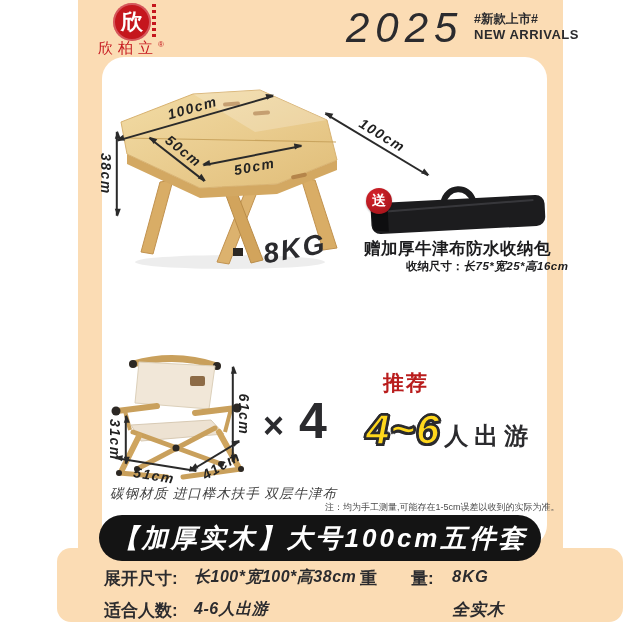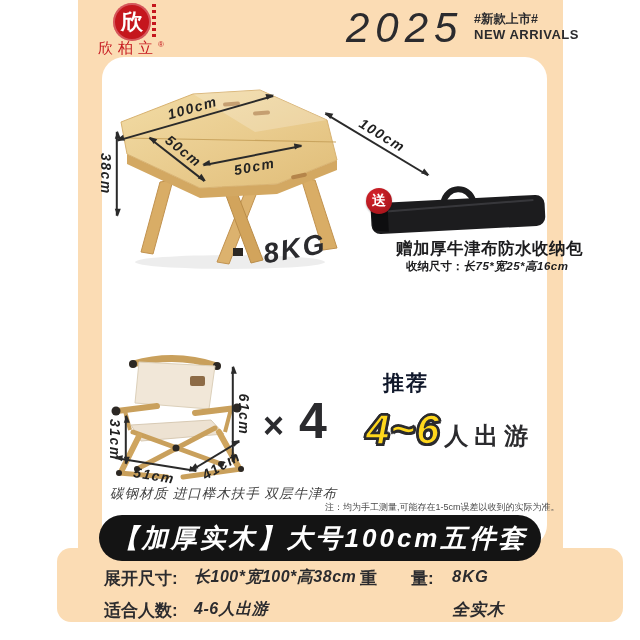--- a/index.html
+++ b/index.html
@@ -39,31 +39,31 @@
   .dim.lbl-after .dline { order:1; }
 
   .weight-note { position:absolute; left:263px; top:233px; font-size:28px; font-weight:800; font-style:italic;
     color:#2b2b2e; letter-spacing:2px; transform:rotate(-10deg); }
 
   
   .gift-badge { position:absolute; left:366px; top:188px; width:26px; height:26px; border-radius:50%;
     background:radial-gradient(circle at 35% 30%, #d6232b, #9d1118); color:#fff; font-size:14px; font-weight:bold;
     display:flex; align-items:center; justify-content:center; box-shadow:0 1px 2px rgba(0,0,0,.3); z-index:3; }
   .gift-title { position:absolute; left:360px; top:238px; width:195px; text-align:center;
-    font-size:16.5px; font-weight:800; color:#1c1c1e; letter-spacing:.5px; white-space:nowrap;margin-left:32px; }
+    font-size:16.5px; font-weight:800; color:#1c1c1e; letter-spacing:.5px; white-space:nowrap; }
   .gift-size { position:absolute; left:360px; top:259px; width:195px; text-align:center; white-space:nowrap;
     font-size:11.5px; color:#1c1c1e; }
   .gift-size .gl { font-weight:800;padding-left:46px; }
   .gift-size .gv { font-weight:bold; font-style:italic; letter-spacing:.5px; }
 
   
   .qty { position:absolute; left:263px; top:392px; display:flex; align-items:baseline; gap:15px; color:#2b2b2e; }
   .qty .times { font-size:36px; font-weight:900; }
   .qty .count { font-size:50px; font-weight:900; }
-  .rec-label { position:absolute; left:383px; top:369px; font-size:21px; font-weight:800; color:#0f172a; letter-spacing:2px; }
+  .rec-label { position:absolute; left:383px; top:369px; font-size:21px; font-weight:800; color:#b91c1c; letter-spacing:2px; }
   .rec-line { position:absolute; left:366px; top:394px; display:flex; align-items:baseline; }
   .rec-range { font-size:42px; font-weight:900; font-style:italic; color:#ffd71c; letter-spacing:1px;
     -webkit-text-stroke:1.5px #2b2b2e;
     text-shadow:2px 0 0 #2b2b2e,-2px 0 0 #2b2b2e,0 2px 0 #2b2b2e,0 -2px 0 #2b2b2e,
                 1.5px 1.5px 0 #2b2b2e,-1.5px 1.5px 0 #2b2b2e,1.5px -1.5px 0 #2b2b2e,-1.5px -1.5px 0 #2b2b2e;margin-top:12px; }
   .rec-suffix { font-size:24px; font-weight:900; color:#2b2b2e; letter-spacing:6px; margin-left:4px; }
 
   .materials { position:absolute; left:110px; top:485px; font-size:13.5px; font-style:italic; color:#3f3f3f; letter-spacing:1px; white-space:nowrap; }
   .fineprint { position:absolute; left:325px; top:501px; font-size:9px; color:#4a4a4a; white-space:nowrap; }
 

